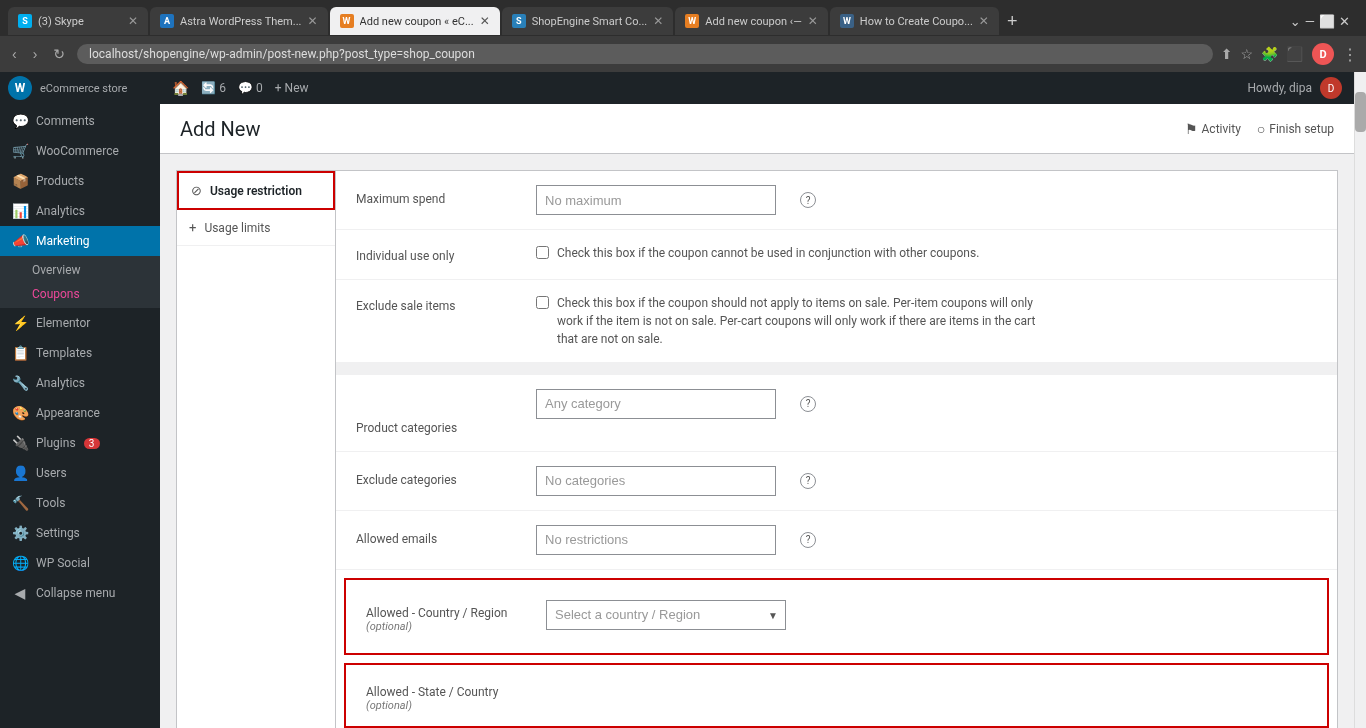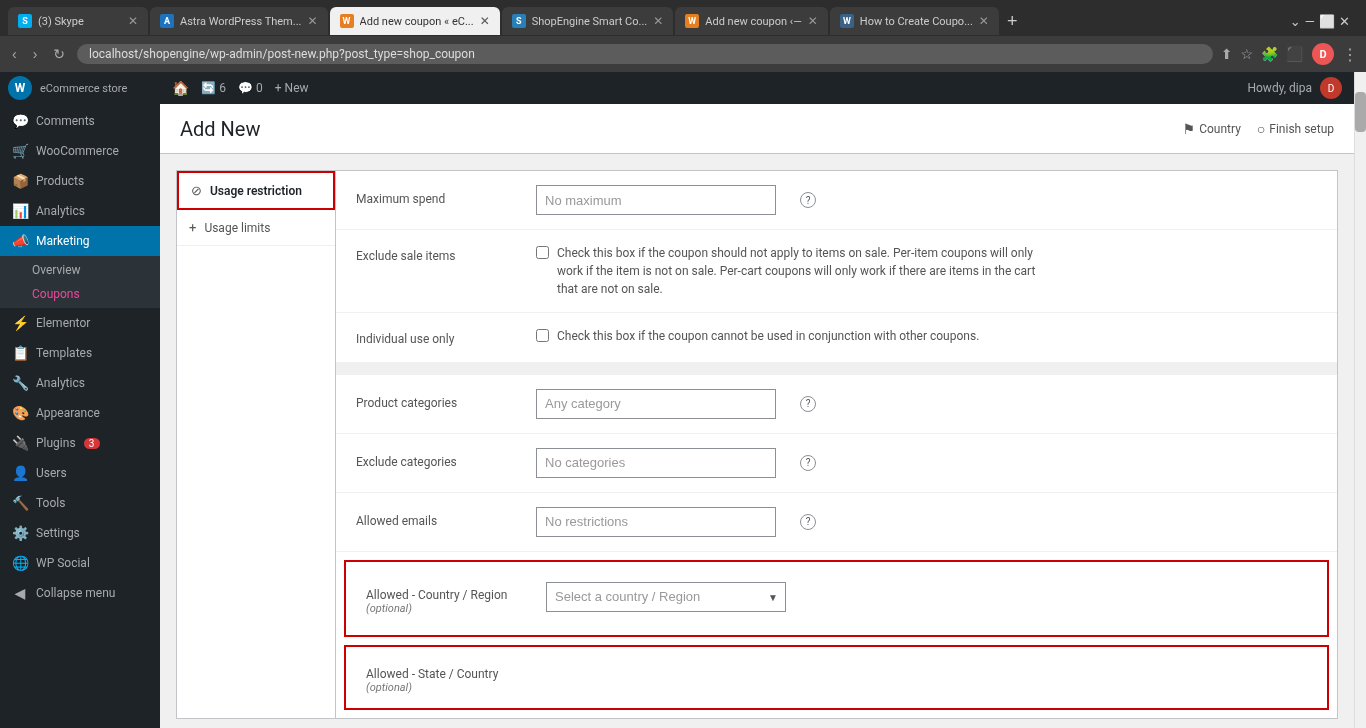--- a/index.html
+++ b/index.html
@@ -222,21 +222,21 @@
           <span style="color:#a7aaad;font-size:12px;">Howdy, dipa</span>
           <div class="avatar" style="width:22px;height:22px;border-radius:50%;background:#c0392b;color:#fff;display:flex;align-items:center;justify-content:center;font-size:10px;">D</div>
         </div>
       </div>
 
       <div class="top-header">
         <h1 class="page-title" style="font-size:20px;font-weight:400;color:#1d2327;margin:0;">Add New</h1>
         <div class="header-actions">
           <div class="header-action-item">
             <span style="font-size:14px;">⚑</span>
-            <span>Country</span>
+            <span>Activity</span>
           </div>
           <div class="header-action-item">
             <span style="font-size:14px;">○</span>
             <span>Finish setup</span>
           </div>
         </div>
       </div>
 
       <div style="display:flex;background:#f0f0f1;padding:16px;">
 
@@ -252,47 +252,47 @@
           </div>
         </div>
 
         <div style="flex:1;background:#fff;border:1px solid #c3c4c7;border-left:none;">
 
           <div class="form-row">
             <div class="form-label" style="width:180px;flex-shrink:0;font-size:12px;color:#555;padding-top:6px;">Maximum spend</div>
             <div class="form-control-wrap">
               <input type="text" class="form-input" style="border: 1px solid rgb(140, 143, 148); padding: 4px 8px; font-size: 13px; width: 240px; height: 30px;" placeholder="No maximum">
               <div class="help-icon">?</div>
+            </div>
+          </div>
+
+          <div class="form-row" style="display:flex;align-items:flex-start;padding:14px 20px;border-bottom:1px solid #f0f0f1;">
+            <div class="form-label" style="width:180px;flex-shrink:0;font-size:12px;color:#555;padding-top:4px;">Individual use only</div>
+            <div style="flex:1;">
+              <div class="checkbox-row">
+                <input type="checkbox" style="margin-top: 2px;">
+                <span class="checkbox-label" style="font-size:12px;color:#555;line-height:1.5;max-width:480px;">Check this box if the coupon cannot be used in conjunction with other coupons.</span>
+              </div>
             </div>
           </div>
 
           <div class="form-row" style="display:flex;align-items:flex-start;padding:14px 20px;border-bottom:1px solid #f0f0f1;">
             <div class="form-label" style="width:180px;flex-shrink:0;font-size:12px;color:#555;padding-top:4px;">Exclude sale items</div>
             <div style="flex:1;">
               <div class="checkbox-row">
                 <input type="checkbox" style="margin-top: 2px;">
                 <span class="checkbox-label" style="font-size:12px;color:#555;line-height:1.5;max-width:480px;">Check this box if the coupon should not apply to items on sale. Per-item coupons will only work if the item is not on sale. Per-cart coupons will only work if there are items in the cart that are not on sale.</span>
               </div>
             </div>
           </div>
 
-          <div class="form-row" style="display:flex;align-items:flex-start;padding:14px 20px;border-bottom:1px solid #f0f0f1;">
-            <div class="form-label" style="width:180px;flex-shrink:0;font-size:12px;color:#555;padding-top:4px;">Individual use only</div>
-            <div style="flex:1;">
-              <div class="checkbox-row">
-                <input type="checkbox" style="margin-top: 2px;">
-                <span class="checkbox-label" style="font-size:12px;color:#555;line-height:1.5;max-width:480px;">Check this box if the coupon cannot be used in conjunction with other coupons.</span>
-              </div>
-            </div>
-          </div>
-
           <div style="height:12px;background:#f0f0f1;"></div>
 
           <div class="form-row" style="display:flex;align-items:flex-start;padding:14px 20px;border-bottom:1px solid #f0f0f1;background:#fff;">
-            <div class="form-label" style="width:180px;flex-shrink:0;font-size:12px;color:#555;padding-top:6px;">Product categories</div>
+            <div class="form-label" style="width:180px;flex-shrink:0;font-size:12px;color:#555;padding-top:6px;margin-top:25px;">Product categories</div>
             <div class="form-control-wrap">
               <input type="text" class="form-input" style="border: 1px solid rgb(140, 143, 148); padding: 4px 8px; font-size: 13px; width: 240px; height: 30px;" placeholder="Any category">
               <div class="help-icon">?</div>
             </div>
           </div>
 
           <div class="form-row" style="display:flex;align-items:flex-start;padding:14px 20px;border-bottom:1px solid #f0f0f1;background:#fff;">
             <div class="form-label" style="width:180px;flex-shrink:0;font-size:12px;color:#555;padding-top:6px;">Exclude categories</div>
             <div class="form-control-wrap">
               <input type="text" class="form-input" style="border: 1px solid rgb(140, 143, 148); padding: 4px 8px; font-size: 13px; width: 240px; height: 30px;" placeholder="No categories">

